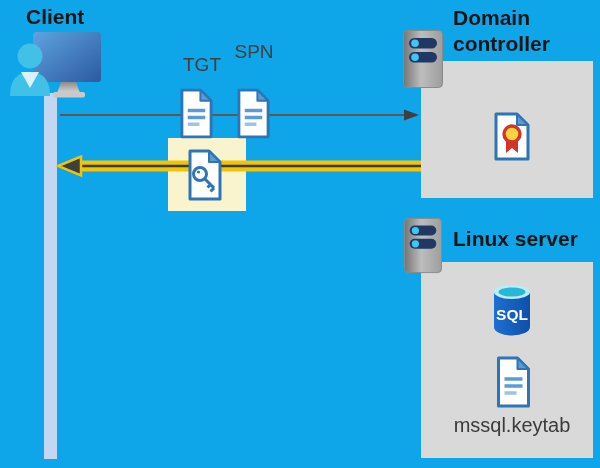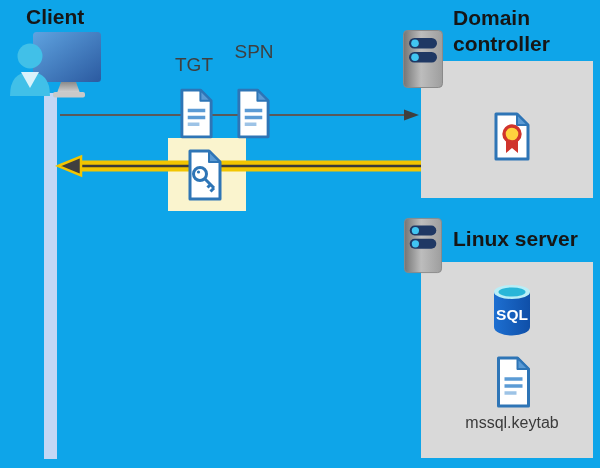--- a/index.html
+++ b/index.html
@@ -5,25 +5,25 @@
   html,body{margin:0;padding:0;background:#fff;}
   .canvas{
     position:relative;width:600px;height:468px;background:#0ea5e9;overflow:hidden;
     font-family:"Liberation Sans", sans-serif;
     padding-left:28px;
   }
   .abs{position:absolute;}
   
   .title-label{font-weight:bold;font-size:21px;color:#161616;line-height:1.24;}
   .small-label{font-size:19px;color:#3f3f3f;}
-  .file-label{font-size:16px;color:#3b3b3b;}
+  .file-label{font-size:20px;color:#3b3b3b;}
   .client-label{left:26px;top:4px;}
   .dc-label{left:453px;top:5px;width:150px;}
   .linux-label{left:453px;top:226px;width:150px;white-space:nowrap;}
-  .tgt-label{left:175px;top:54px;width:46px;text-align:left;}
+  .tgt-label{left:175px;top:54px;width:46px;text-align:right;}
   .spn-label{left:231px;top:41px;width:46px;text-align:center;}
   .keytab-label{left:437px;top:414px;width:150px;text-align:center;}
   
   .timeline-bar{left:44px;top:93px;width:13px;height:366px;background:#c3d7f5;z-index:1;}
   .dc-box{left:421px;top:61px;width:172px;height:137px;background:#d9d9d9;z-index:0;}
   .linux-box{left:421px;top:262px;width:172px;height:196px;background:#d9d9d9;z-index:0;}
   .highlight-box{left:168px;top:138px;width:78px;height:73px;background:#faf4ce;z-index:2;}
   
   .client-icon{left:8px;top:30px;z-index:3;}
   .gray-arrow{left:58px;top:106px;z-index:2;}

